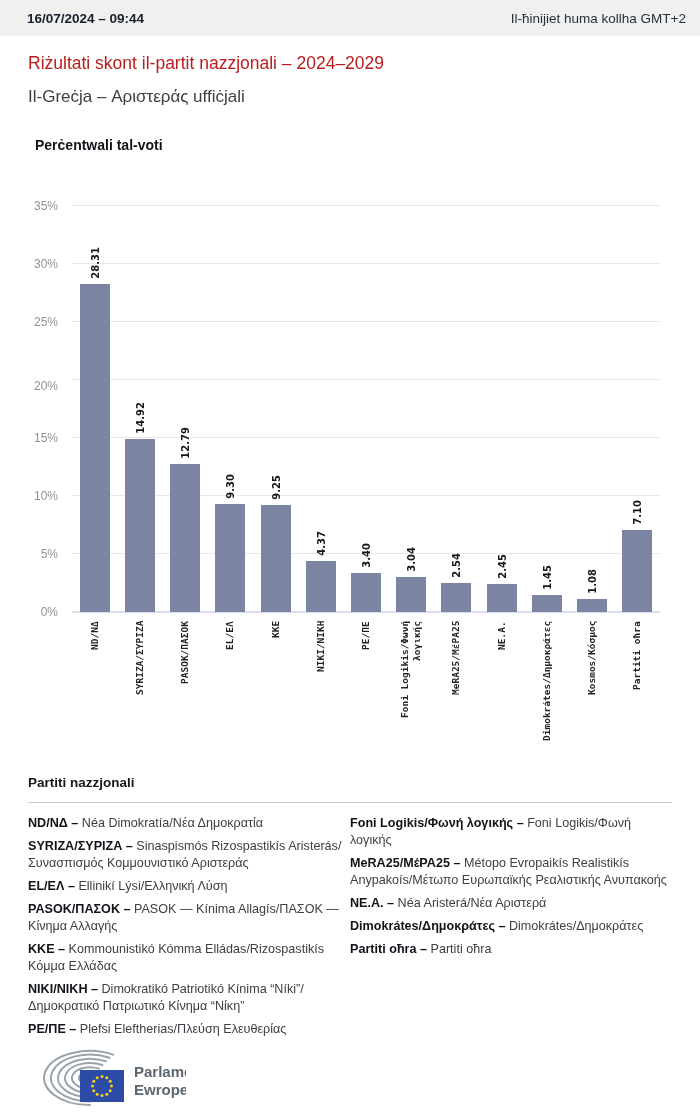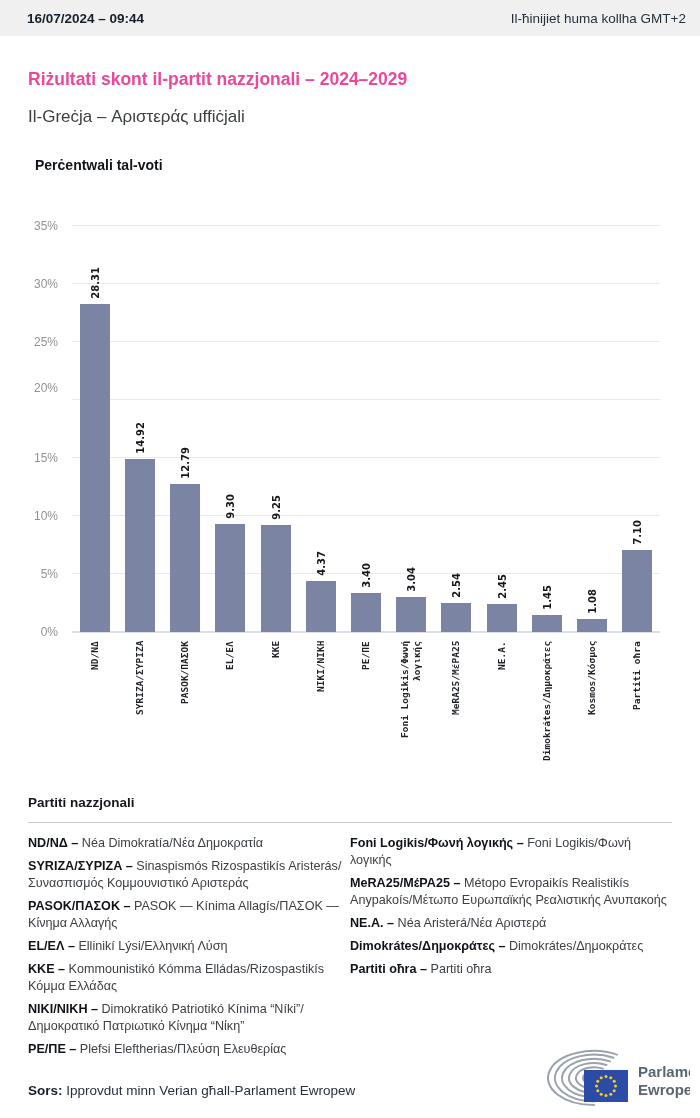--- a/index.html
+++ b/index.html
@@ -6,21 +6,21 @@
   html,body { background:#ffffff; }
   body { font-family: "Liberation Sans", sans-serif; color:#1a1a1a; }
   .page { width:700px; height:1118px; overflow:hidden; background:#fff; margin:0 auto; position:relative; }
 
   
   .topbar { height:36px; background:#f0f0f0; display:flex; align-items:center; justify-content:space-between; padding:0 14px 0 27px; }
   .topbar .dt { font-size:13.5px; font-weight:700; color:#16202c; }
   .topbar .tz { font-size:13.5px; font-weight:400; color:#26303c; }
 
   .main { padding:16px 0 0 0; }
-  .page-title { margin:16px 28px; font-size:17.5px; font-weight:700; color:#ec4899; line-height:22px; }
+  .page-title { margin:0 28px; font-size:17.5px; font-weight:400; color:#b91c1c; line-height:22px; }
   .page-subtitle { margin:12px 28px 0; font-size:17px; font-weight:400; color:#3c4043; line-height:22px; }
   .chart-title { margin:28px 40px 0 35px; font-size:14px; font-weight:700; color:#101418; line-height:18px; }
 
   
   .chart-wrap { position:relative; margin:52px 40px 0 28px; height:552px; }
   .yticks { position:absolute; left:0; top:0; width:36px; height:406px; }
   .ytick { position:absolute; right:6px; transform:translateY(-50%); font-size:12px; color:#8f9296; white-space:nowrap; }
   .plot { position:absolute; left:44px; right:0; top:0; height:406px; }
   .gridline { position:absolute; left:0; right:0; height:1px; background:#e9e9e9; }
   .gridline.axis { height:2px; background:#d9dfee; }
@@ -63,21 +63,21 @@
     <h2 class="page-subtitle">Il-Greċja – Αριστεράς uffiċjali</h2>
 
     <h3 class="chart-title">Perċentwali tal-voti</h3>
 
     <div class="chart-wrap">
       <div class="yticks" id="yticks">
           <div class="ytick" style="top: 406px;">0%</div>
           <div class="ytick" style="top: 348px;">5%</div>
           <div class="ytick" style="top: 290px;">10%</div>
           <div class="ytick" style="top: 232px;">15%</div>
-          <div class="ytick" style="top: 162px; margin-left: 12px;">20%</div>
+          <div class="ytick" style="top: 180px; margin-left: 12px;">20%</div>
           <div class="ytick" style="top: 116px;">25%</div>
           <div class="ytick" style="top: 58px;">30%</div>
           <div class="ytick" style="top: 0px;">35%</div>
         </div>
       <div class="plot" id="plot">
           <div class="gridline" style="bottom: 406px;"></div>
           <div class="gridline" style="bottom: 348px;"></div>
           <div class="gridline" style="bottom: 290px;"></div>
           <div class="gridline" style="bottom: 232px;"></div>
           <div class="gridline" style="bottom: 174px;"></div>
@@ -155,42 +155,38 @@
       </div>
     </div>
 
     <div class="legend">
       <div class="legend-heading">Partiti nazzjonali</div>
       <hr>
       <div class="legend-cols" id="legend-cols">
           <div class="legend-col">
             <p class="legend-item"><b>ND/ΝΔ – </b><span>Néa Dimokratía/Νέα Δημοκρατία</span></p>
             <p class="legend-item"><b>SYRIZA/ΣΥΡΙΖΑ – </b><span>Sinaspismós Rizospastikís Aristerás/Συνασπισμός Κομμουνιστικό Αριστεράς</span></p>
+            <p class="legend-item"><b>EL/ΕΛ – </b><span>Ellinikí Lýsi/Ελληνική Λύση</span></p>
             <p class="legend-item"><b>PASOK/ΠΑΣΟΚ – </b><span>PASOK — Kínima Allagís/ΠΑΣΟΚ — Κίνημα Αλλαγής</span></p>
-            <p class="legend-item"><b>EL/ΕΛ – </b><span>Ellinikí Lýsi/Ελληνική Λύση</span></p>
             <p class="legend-item"><b>KKE – </b><span>Kommounistikó Kómma Elládas/Rizospastikís Κόμμα Ελλάδας</span></p>
             <p class="legend-item"><b>NIKI/ΝΙΚΗ – </b><span>Dimokratikó Patriotikó Kínima “Níki”/Δημοκρατικό Πατριωτικό Κίνημα “Νίκη”</span></p>
             <p class="legend-item"><b>PE/ΠΕ – </b><span>Plefsi Eleftherias/Πλεύση Ελευθερίας</span></p>
           </div>
           <div class="legend-col">
             <p class="legend-item"><b>Foni Logikis/Φωνή λογικής – </b><span>Foni Logikis/Φωνή λογικής</span></p>
             <p class="legend-item"><b>MeRA25/ΜέΡΑ25 – </b><span>Métopo Evropaikís Realistikís Anypakoís/Μέτωπο Ευρωπαϊκής Ρεαλιστικής Ανυπακοής</span></p>
             <p class="legend-item"><b>NE.A. – </b><span>Néa Aristerá/Νέα Αριστερά</span></p>
             <p class="legend-item"><b>Dimokrátes/Δημοκράτες – </b><span>Dimokrátes/Δημοκράτες</span></p>
             <p class="legend-item"><b>Partiti oħra – </b><span>Partiti oħra</span></p>
           </div>
         </div>
     </div>
   </div>
 
   <div class="footer">
-    <div class="source">
-      <b>Sors:</b>
-      <span>Ipprovdut minn Verian għall-Parlament Ewropew</span>
-    </div>
     <div class="logo">
       <svg width="158" height="58" viewBox="0 0 158 58">
         <g fill="none" stroke="#9aa2ab" stroke-width="2" stroke-linecap="round">
           <path d="M 62 36.6 A 11 6.6 0 1 1 62 23.4"></path>
           <path d="M 62 40.8 A 18 10.8 0 1 1 71.0 20.65"></path>
           <path d="M 62 45.0 A 25 15.0 0 1 1 74.5 17.01"></path>
           <path d="M 62 49.2 A 32 19.2 0 1 1 78.0 13.37"></path>
           <path d="M 62 53.4 A 39 23.4 0 1 1 81.5 9.74"></path>
           <path d="M 62 57.0 A 46 27.0 0 1 1 85.0 6.62"></path>
         </g>

